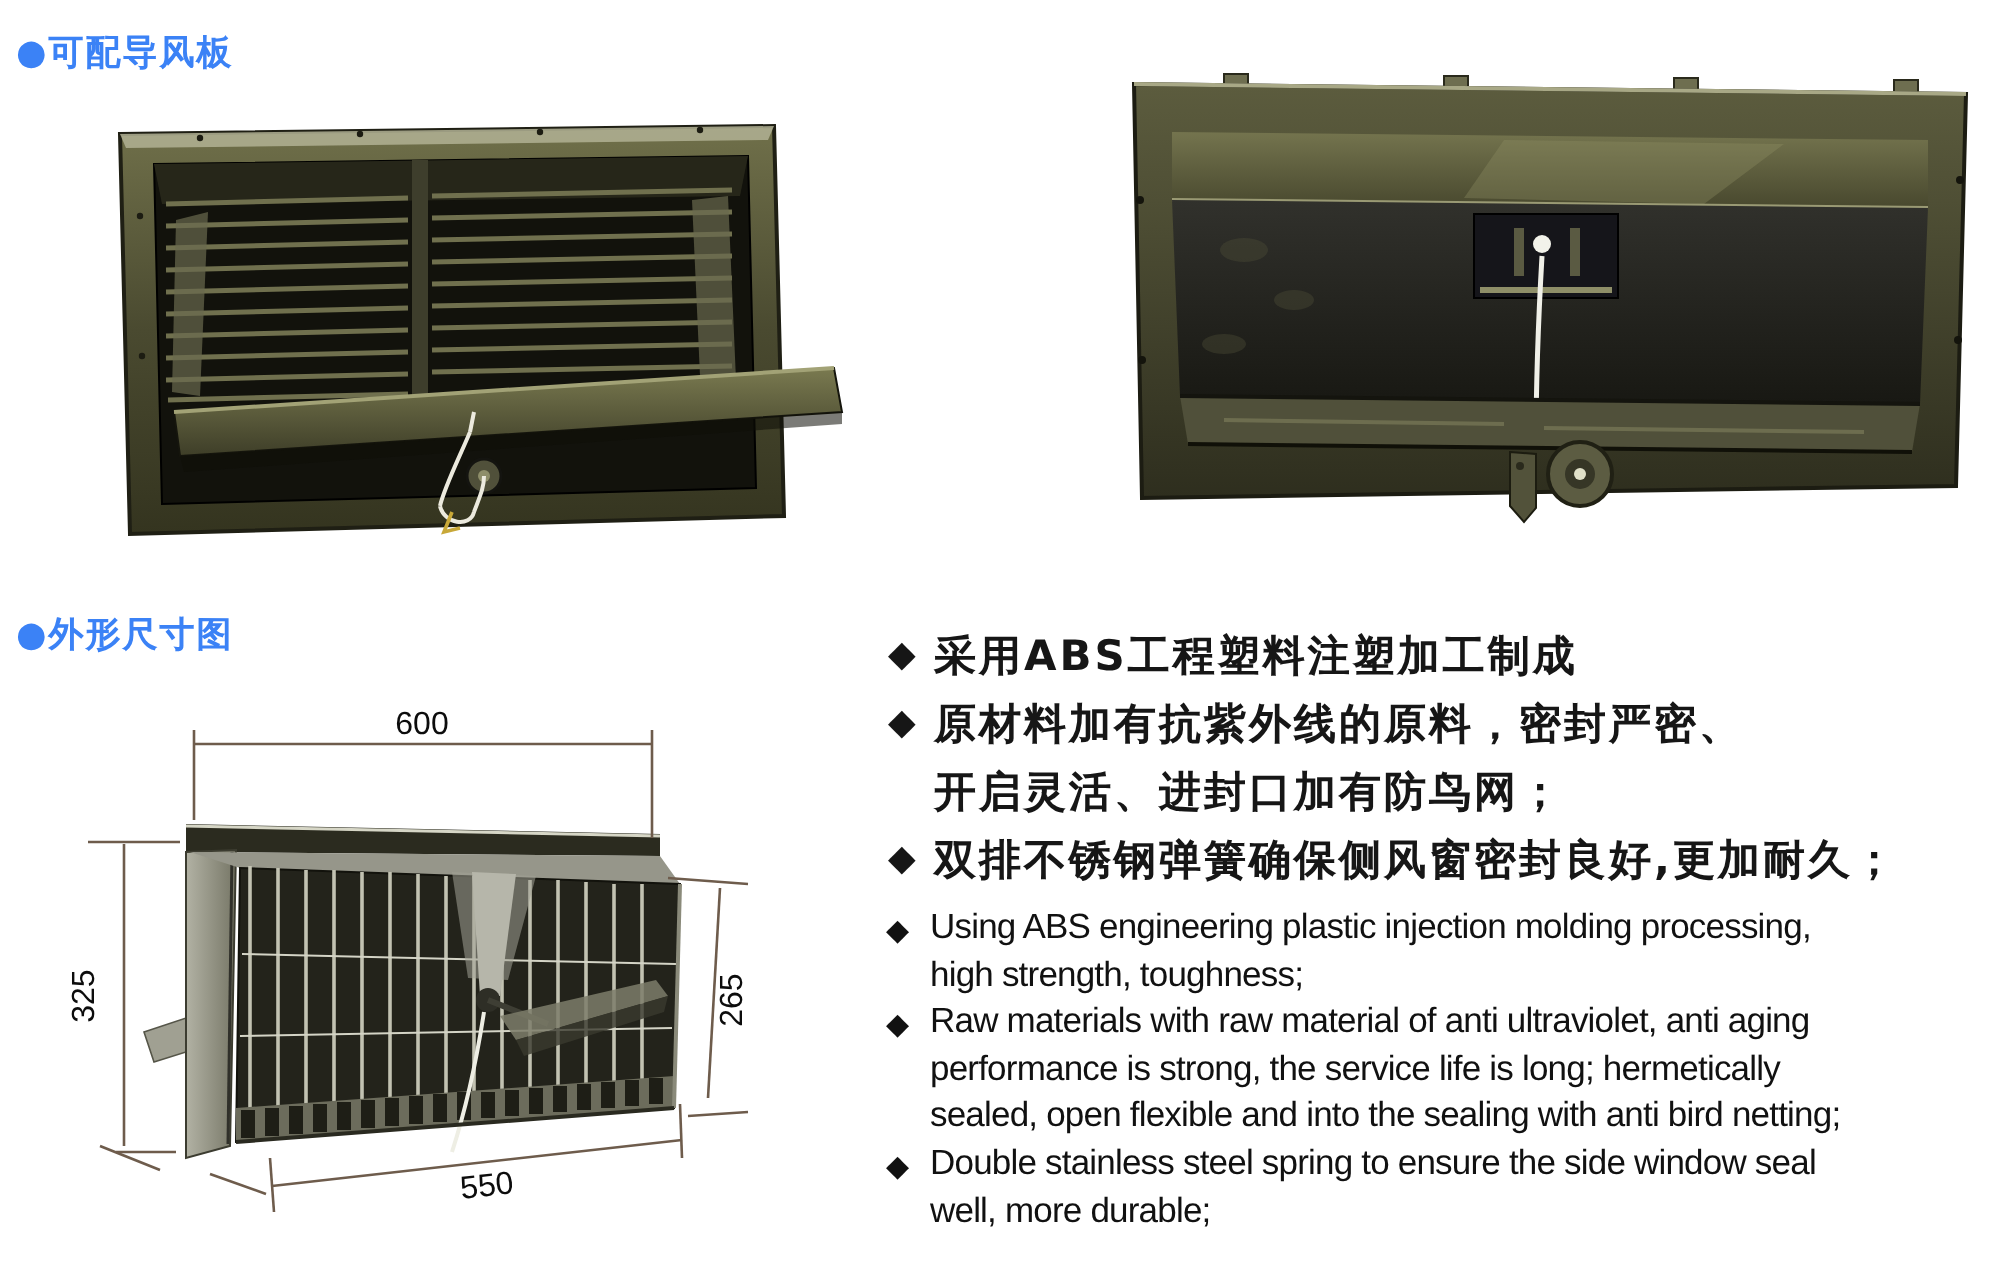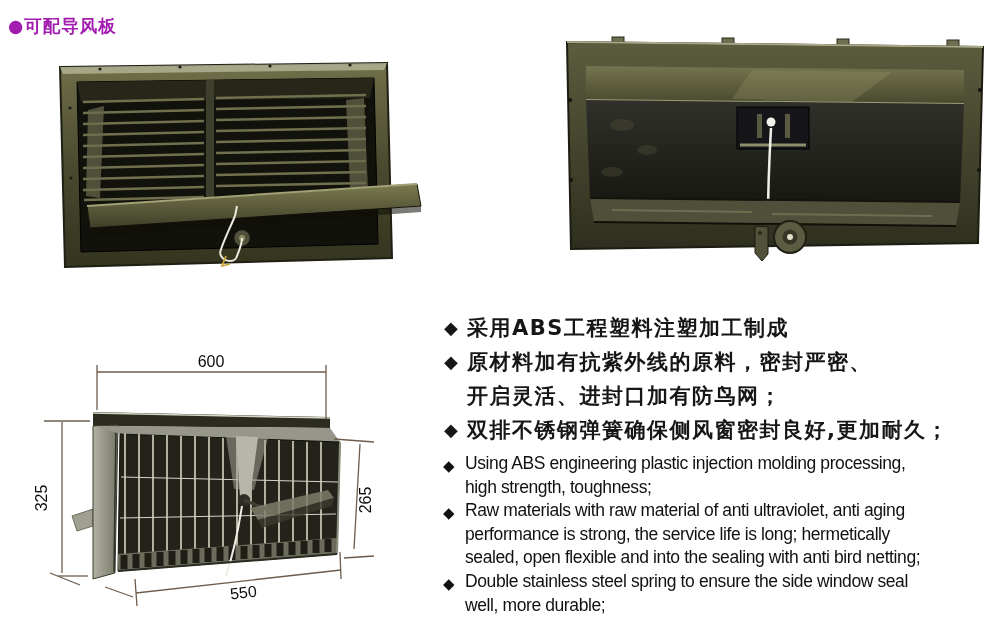--- a/index.html
+++ b/index.html
@@ -1,19 +1,19 @@
 <!DOCTYPE html>
 <html><head>
 <meta charset="utf-8">
 <style>
   html,body{margin:0;padding:0;}
   body{width:1000px;height:634px;background:#ffffff;position:relative;overflow:hidden;
        font-family:"Liberation Sans","DejaVu Sans",sans-serif;}
   .page{position:absolute;inset:0;}
-  .heading{position:absolute;left:8px;color:#a21caf;font-weight:bold;font-size:17.5px;
+  .heading{position:absolute;left:8px;color:#3b82f6;font-weight:bold;font-size:17.5px;
            letter-spacing:1px;font-family:"DejaVu Sans","Liberation Sans",sans-serif;}
   #heading-deflector{top:14px;}
   #heading-outline{top:305px;}
   .photo{position:absolute;}
   #photo-open{left:30px;top:48px;}
   #photo-closed{left:552px;top:30px;}
   #dim-drawing{left:30px;top:340px;}
   .features{position:absolute;left:444px;top:311px;width:560px;color:#161616;}
   .cn-item{position:relative;padding-left:23px;font-size:21px;line-height:34px;font-weight:600;
            letter-spacing:1.5px;font-family:"DejaVu Sans","Liberation Sans",sans-serif;}
@@ -25,20 +25,21 @@
   .line{white-space:nowrap;}
   .dimtxt{font-family:"Liberation Sans","DejaVu Sans",sans-serif;font-size:16px;fill:#0c0c0c;}
   .dim{stroke:#6e5c4c;stroke-width:1.3;}
 </style>
 </head>
 <body>
 
 <div class="page">
 
   <div class="heading" id="heading-deflector">●可配导风板</div>
+  <div class="heading" id="heading-outline">●外形尺寸图</div>
 
   <svg class="photo" id="photo-open" width="415" height="250" viewBox="0 0 415 250">
     <defs>
       <linearGradient id="lpFrame" x1="0" y1="0" x2="0" y2="1">
         <stop offset="0" stop-color="#70704a"></stop>
           <stop offset="0.5" stop-color="#4a4a30"></stop>
           <stop offset="1" stop-color="#34341f"></stop>
       </linearGradient>
       <linearGradient id="lpFlap" x1="0" y1="0" x2="0" y2="1">
         <stop offset="0" stop-color="#7a7a50"></stop>

